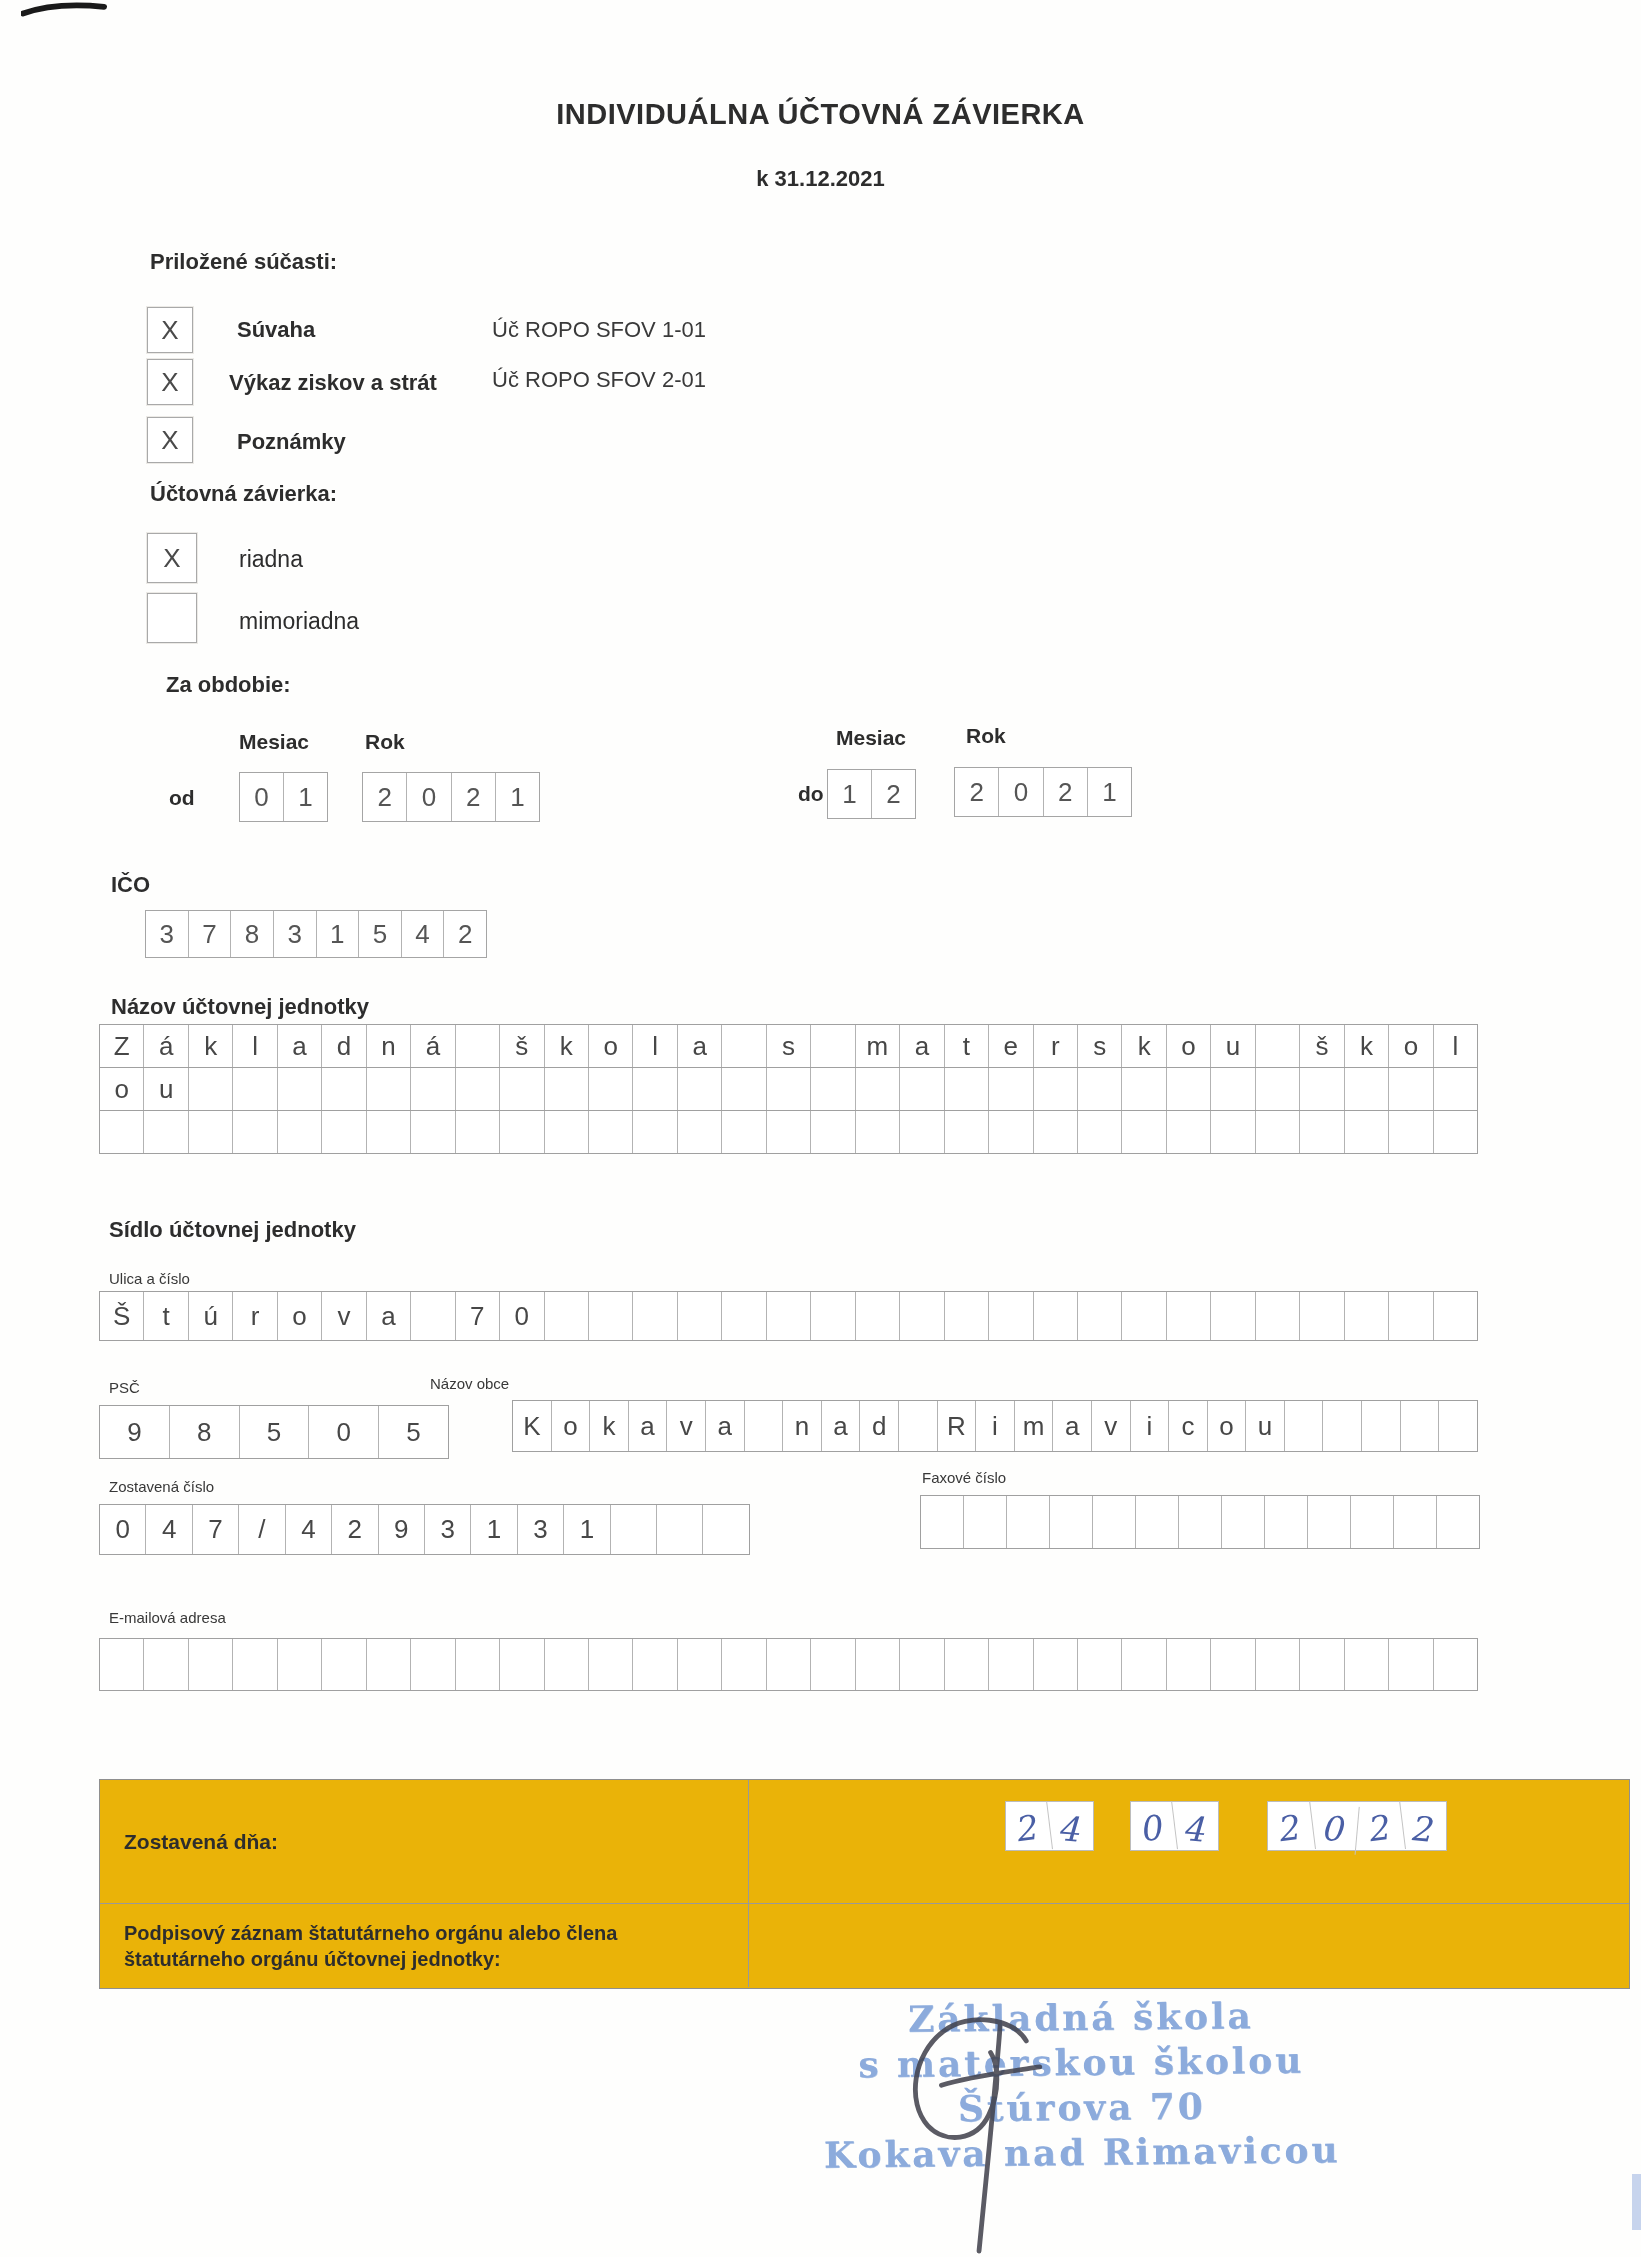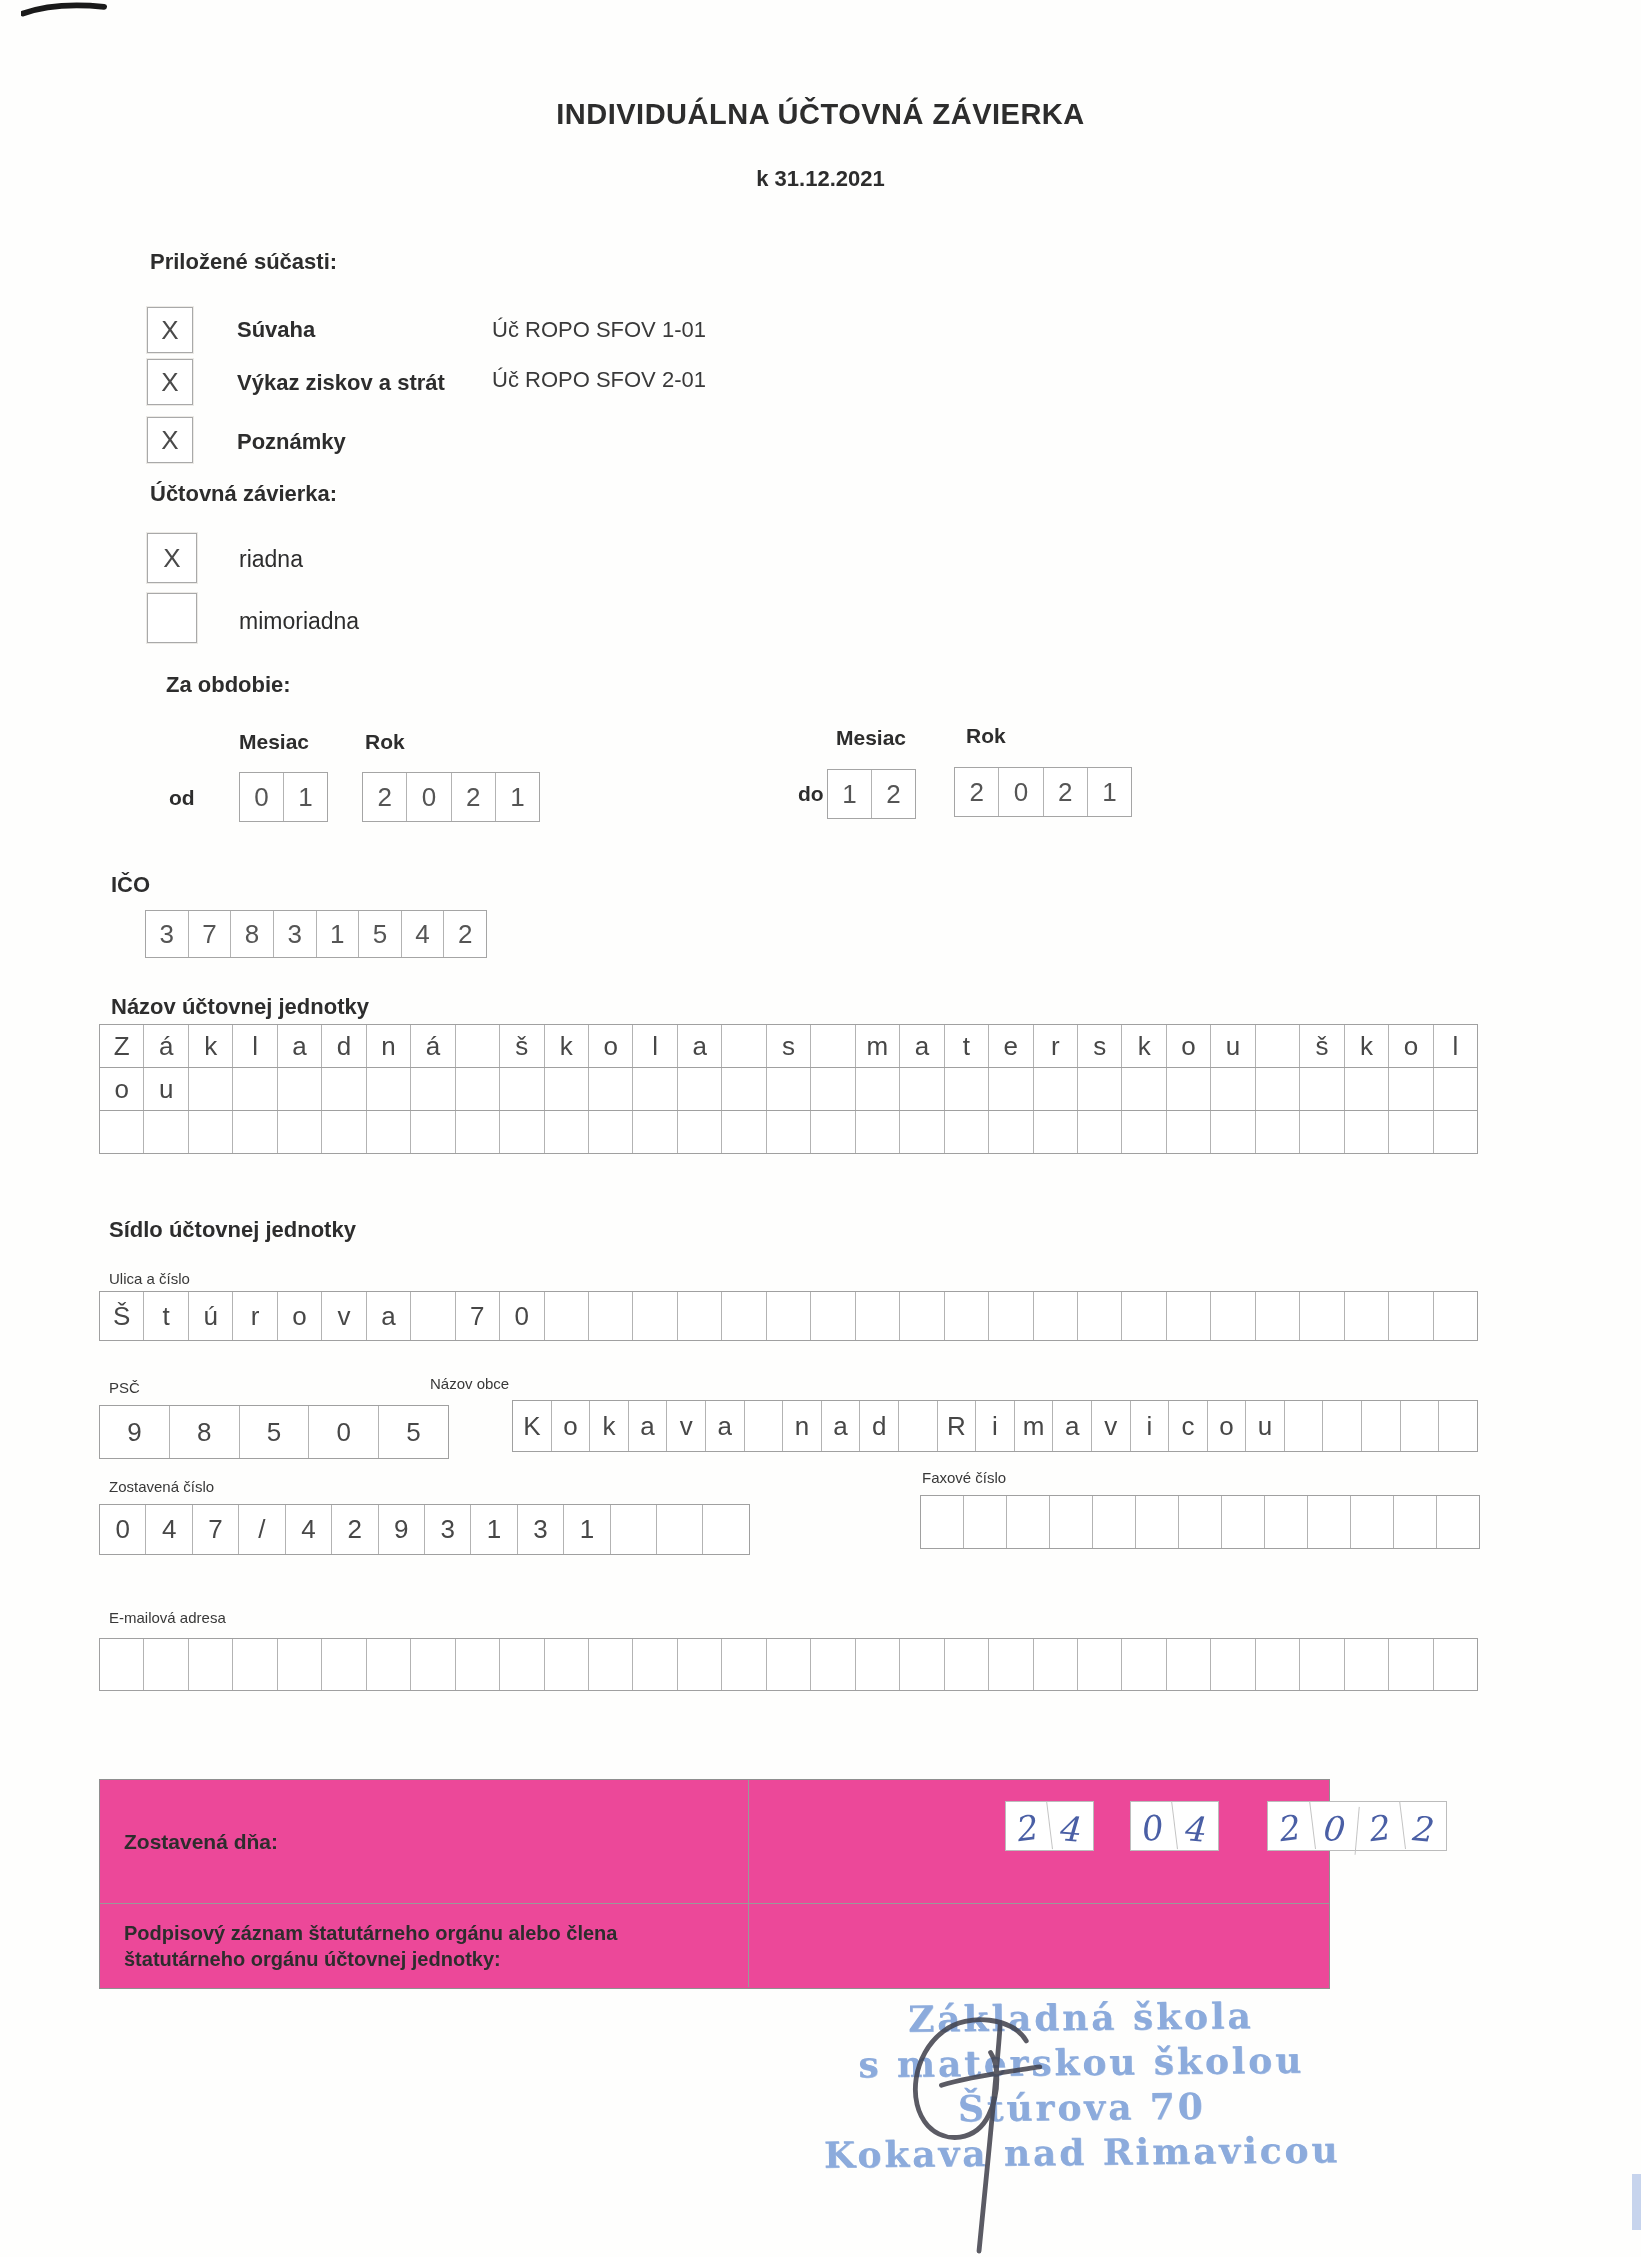--- a/index.html
+++ b/index.html
@@ -35,22 +35,22 @@
 
   .pgrid { position:absolute; display:flex; border:1px solid #a5a5a5; background:#fff; box-sizing:border-box; }
   .pgrid .cell {
     flex:1 1 0; border-right:1px solid #b3b3b3;
     display:flex; align-items:center; justify-content:center;
     font-size:26px; color:#555;
   }
   .pgrid .cell:last-child { border-right:none; }
 
   
-  .ftable { position:absolute; left:99px; top:1779px; width:1231px; height:210px;
-            border:1.9px solid #8f8f8f; box-sizing:border-box; background:#ec4899; }
+  .ftable { position:absolute; left:99px; top:1779px; width:1531px; height:210px;
+            border:1.9px solid #8f8f8f; box-sizing:border-box; background:#eab308; }
   .frow1 { display:flex; height:124px; border-bottom:1.9px solid #999; box-sizing:border-box; }
   .frow2 { display:flex; height:83px; }
   .fcell-l { width:649px; border-right:1.9px solid #999; box-sizing:border-box;
              display:flex; align-items:center; padding:0 11.6px 0 24px; }
   .fcell-r { position:relative; flex:1; }
   .sigtext { font-weight:bold; font-size:20px; line-height:26px; color:#2d2d2d; }
 
   .hand-grid { position:absolute; display:flex; border:1px solid #bcbcbc; background:#fff; box-sizing:border-box; height:50px; }
   .hand-grid .cell {
     flex:1 1 0; border-right:1px solid #c4c4c4;
@@ -97,21 +97,21 @@
 
   <div class="cb" style="left:147px; top:307px;">
     <span>X</span>
   </div>
   <div class="abs cblabel" style="left:237px; top:317px;">Súvaha</div>
   <div class="abs formcode" style="left:492px; top:317px;">Úč ROPO SFOV 1-01</div>
 
   <div class="cb" style="left:147px; top:359px;">
     <span>X</span>
   </div>
-  <div class="abs cblabel" style="left:237px; top:370px;">Výkaz ziskov a strát</div>
+  <div class="abs cblabel" style="left:229px; top:370px;">Výkaz ziskov a strát</div>
   <div class="abs formcode" style="left:492px; top:367px;text-align:right;">Úč ROPO SFOV 2-01</div>
 
   <div class="cb" style="left:147px; top:417px;">
     <span>X</span>
   </div>
   <div class="abs cblabel" style="left:237px; top:429px;">Poznámky</div>
 
   <div class="abs hlabel" style="left:150px; top:481px;">Účtovná závierka:</div>
 
   <div class="cb" style="left:147px; top:533px; width:48px; height:48px;">

